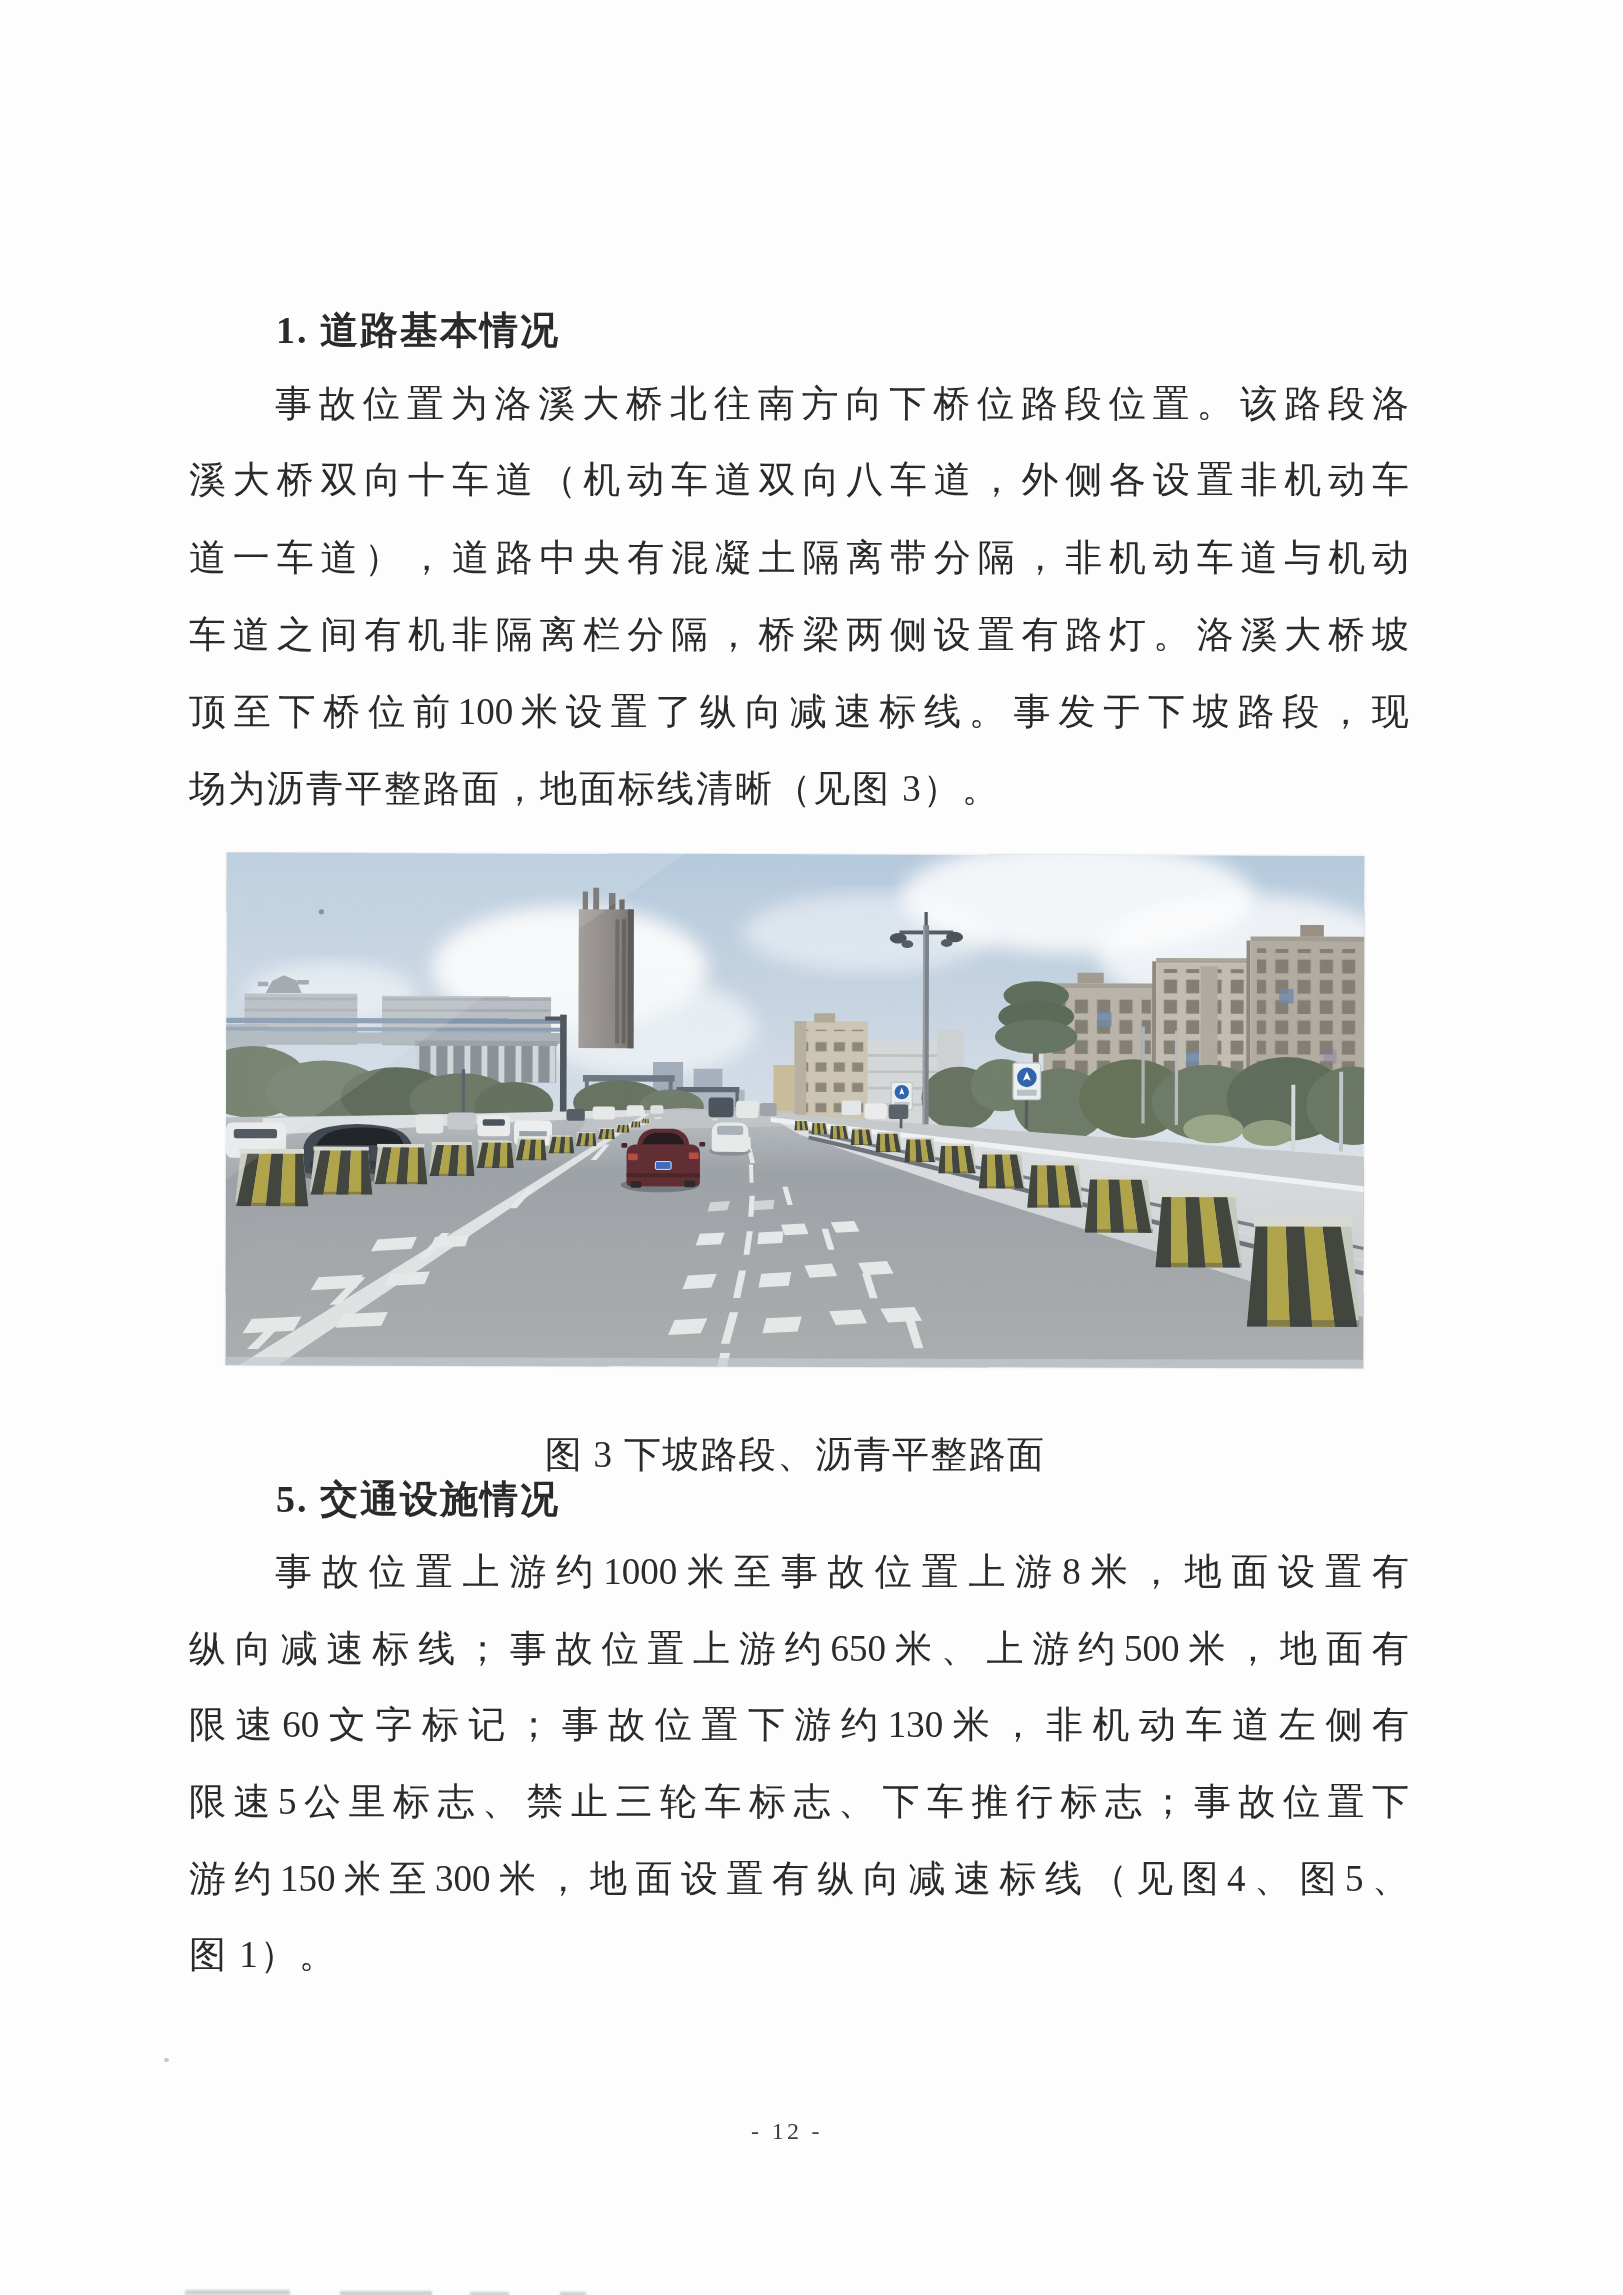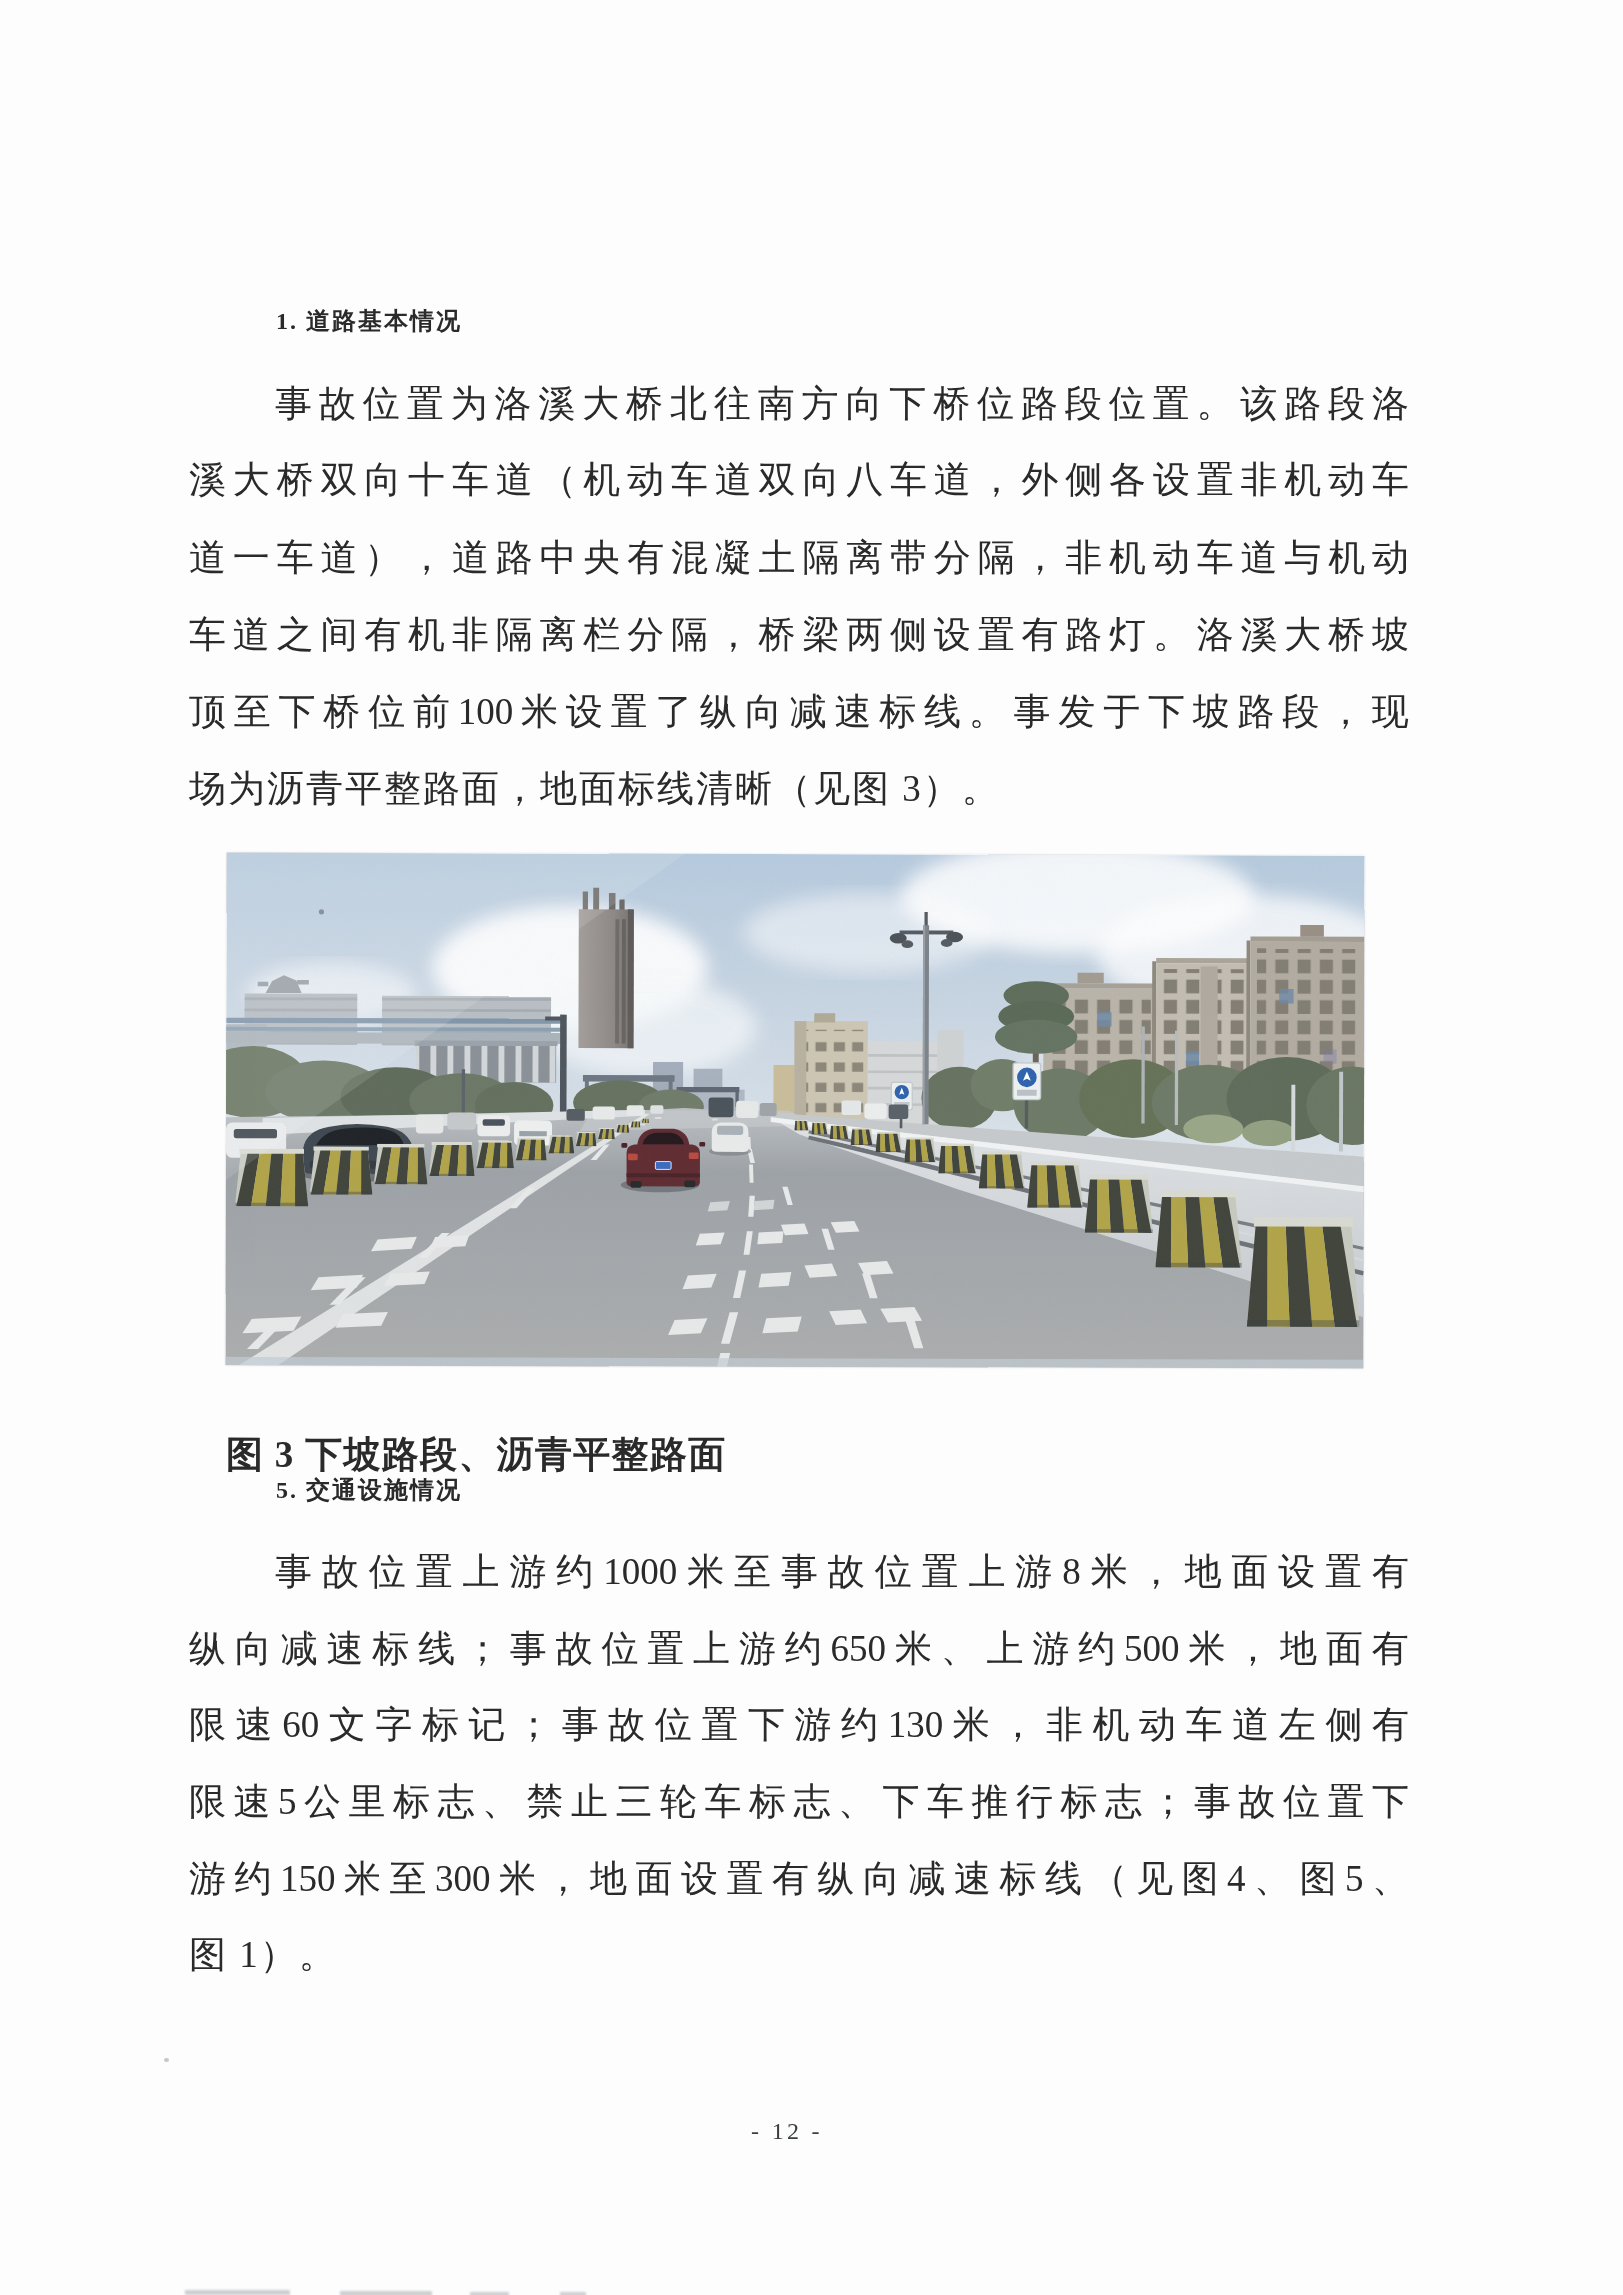--- a/index.html
+++ b/index.html
@@ -1,25 +1,25 @@
 <!DOCTYPE html>
 <html style="--fig-sky: #b7cbdf; --fig-skylow: #dde4ea; --fig-road: #9da2a7; --fig-roadnear: #acaeaf; --fig-byellow: #b1a448; --fig-bdark: #40443b; --fig-bbase: #c6cabf; --fig-signblue: #2e62ac; --fig-carred: #5f2b31; --fig-wall: #e0e3e6; --fig-green: #6c7866; --fig-text: #2a2a2a;font-size:10.5px"><head>
 <meta charset="utf-8">
 <style>
   html,body{margin:0;padding:0}
   body{
     width:1623px;height:2295px;position:relative;background:#fdfdfd;
     font-family:"Liberation Serif","DejaVu Serif",serif;color:#2a2a2a;overflow:hidden;
   }
-  .heading{position:absolute;left:276px;font-size:24px;font-weight:700;letter-spacing:2px;white-space:pre}
+  .heading{position:absolute;left:276px;font-size:38px;font-weight:700;letter-spacing:2px;white-space:pre}
   .line{position:absolute;left:189px;width:1220px;height:42px;font-size:37px;line-height:41px;white-space:pre}
   .just{display:flex;justify-content:space-between;align-items:flex-start}
   .indent{padding-left:86px;width:1134px}
   .noj{letter-spacing:2px}
-  .caption{position:absolute;left:226px;width:1138px;text-align:left;font-size:37px;font-weight:700;letter-spacing:1.3px}
+  .caption{position:absolute;left:226px;width:1138px;text-align:center;font-size:37px;font-weight:400;letter-spacing:1.3px}
   .pagenum{position:absolute;top:2118px;left:0;width:1574px;text-align:center;font-size:24px;letter-spacing:3.3px;color:#3b3e41}
   .photo{position:absolute;left:226px;top:854px;width:1138px;height:513px;transform:rotate(0.15deg);box-shadow:0 0 1.3px rgba(120,125,130,.45)}
   .speck{position:absolute;background:#8f9294;border-radius:50%}
   .smudge{position:absolute;background:#a8abad;filter:blur(1.3px);opacity:.55}
 </style>
 </head>
 <body>
 
 <div class="heading" style="top:305px">1. 道路基本情况</div>
 <div class="line just indent" style="top:383px"><span>事</span><span>故</span><span>位</span><span>置</span><span>为</span><span>洛</span><span>溪</span><span>大</span><span>桥</span><span>北</span><span>往</span><span>南</span><span>方</span><span>向</span><span>下</span><span>桥</span><span>位</span><span>路</span><span>段</span><span>位</span><span>置</span><span>。</span><span>该</span><span>路</span><span>段</span><span>洛</span></div>

